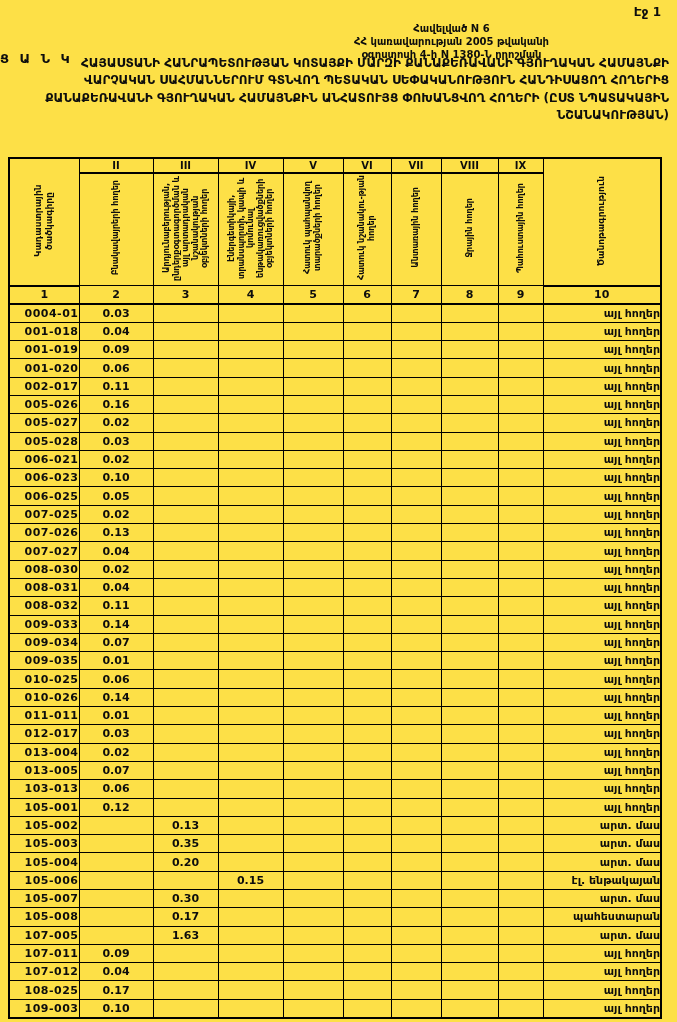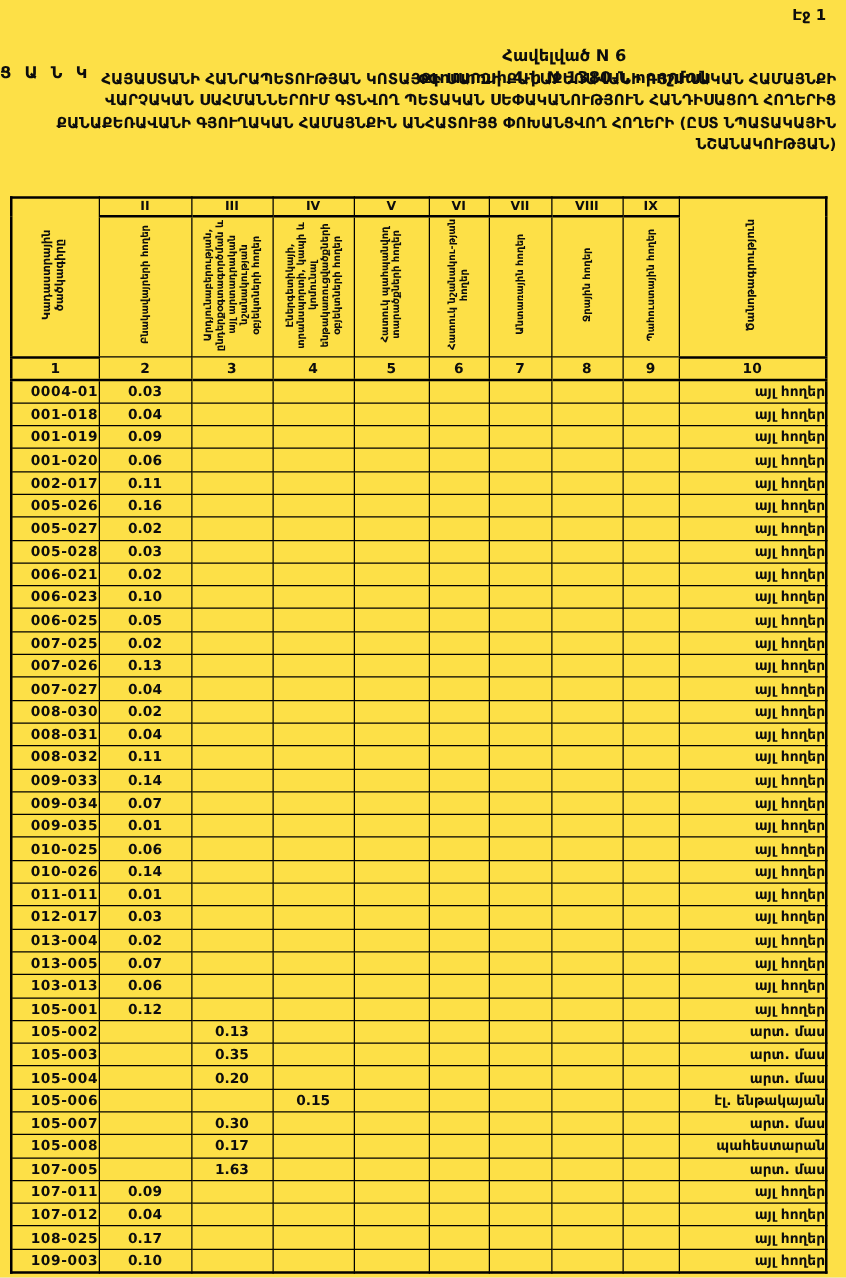--- a/index.html
+++ b/index.html
@@ -3,22 +3,22 @@
 <meta charset="utf-8">
 <style>
   html,body { margin:0; padding:0; background:#e8e8e8; }
   .page {
     width:677px; height:1022px; position:relative; margin:0 auto;
     background:#fde047; color:#0d0d0d;
     font-family:"DejaVu Sans", sans-serif; overflow:hidden;
   }
   .page-label { position:absolute; top:5px; right:16px; font-weight:bold; font-size:12px; }
   .appendix {
-    position:absolute; top:38px; left:240px; right:14px;
-    text-align:center; font-weight:bold; font-size:13px; line-height:1.3;
+    position:absolute; top:22px; left:240px; right:14px;
+    text-align:center; font-weight:bold; font-size:10px; line-height:1.3;
   }
   .title-main {
     position:absolute; top:51px; left:0; width:100%;
     font-weight:bold; font-size:13px; letter-spacing:3px;
   }
   .title-sub {
     position:absolute; top:55px; left:8px; right:8px;
     text-align:right; font-weight:bold; font-size:12px; line-height:1.45;
   }
   table.main {
@@ -50,20 +50,21 @@
 </style>
 </head>
 <body>
 
 <div class="page">
 
   <div class="page-label">Էջ 1</div>
 
   <div class="appendix">
     <div>Հավելված N 6</div>
+    <div>ՀՀ կառավարության 2005 թվականի</div>
     <div>օգոստոսի 4-ի N 1380-Ն որոշման</div>
   </div>
 
   <div class="title-main">Ց Ա Ն Կ</div>
 
   <div class="title-sub">ՀԱՅԱՍՏԱՆԻ ՀԱՆՐԱՊԵՏՈՒԹՅԱՆ ԿՈՏԱՅՔԻ ՄԱՐԶԻ ՔԱՆԱՔԵՌԱՎԱՆԻ ԳՅՈՒՂԱԿԱՆ ՀԱՄԱՅՆՔԻ ՎԱՐՉԱԿԱՆ ՍԱՀՄԱՆՆԵՐՈՒՄ ԳՏՆՎՈՂ ՊԵՏԱԿԱՆ ՍԵՓԱԿԱՆՈՒԹՅՈՒՆ ՀԱՆԴԻՍԱՑՈՂ ՀՈՂԵՐԻՑ ՔԱՆԱՔԵՌԱՎԱՆԻ ԳՅՈՒՂԱԿԱՆ ՀԱՄԱՅՆՔԻՆ ԱՆՀԱՏՈՒՅՑ ՓՈԽԱՆՑՎՈՂ ՀՈՂԵՐԻ (ԸՍՏ ՆՊԱՏԱԿԱՅԻՆ ՆՇԱՆԱԿՈՒԹՅԱՆ)</div>
 
   <table class="main">
     <colgroup id="cols">
         <col style="width: 70px;">

